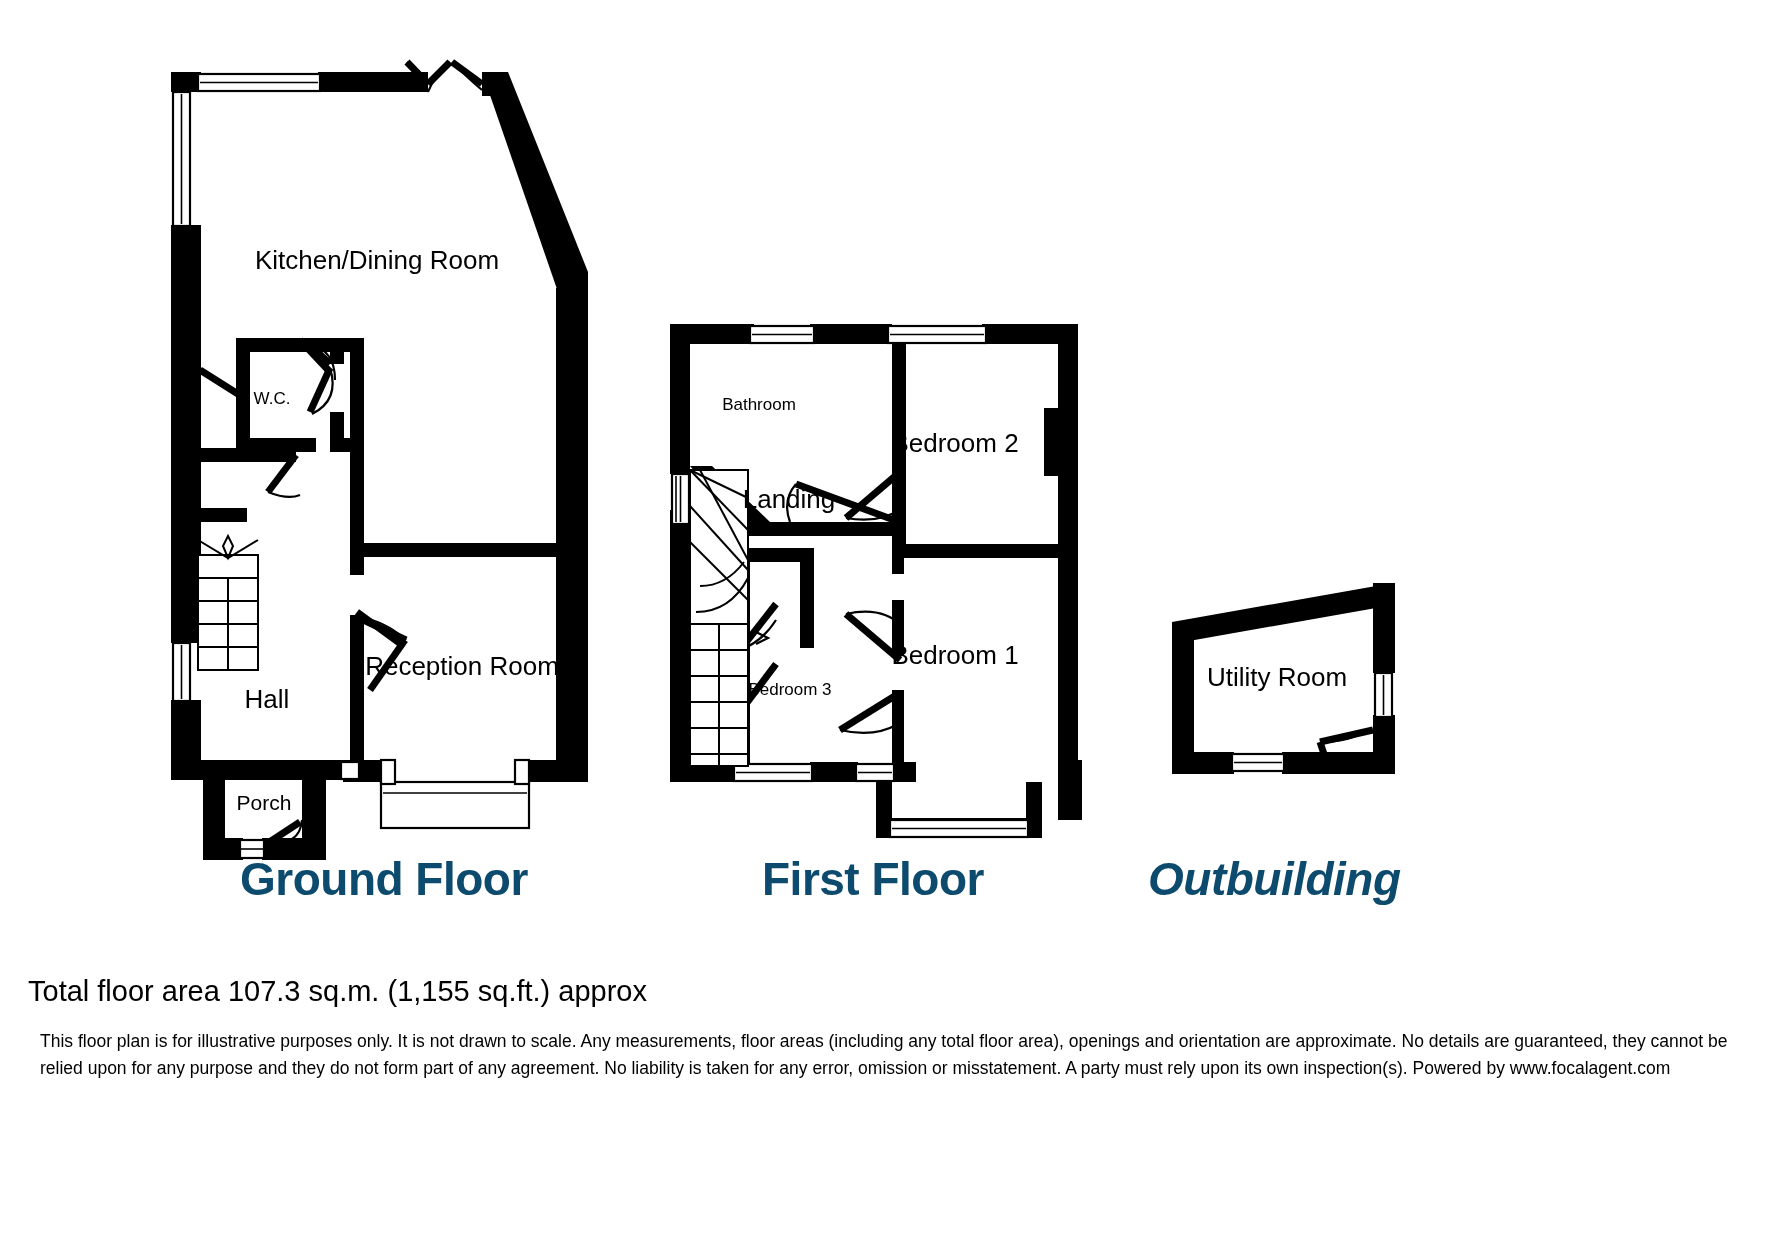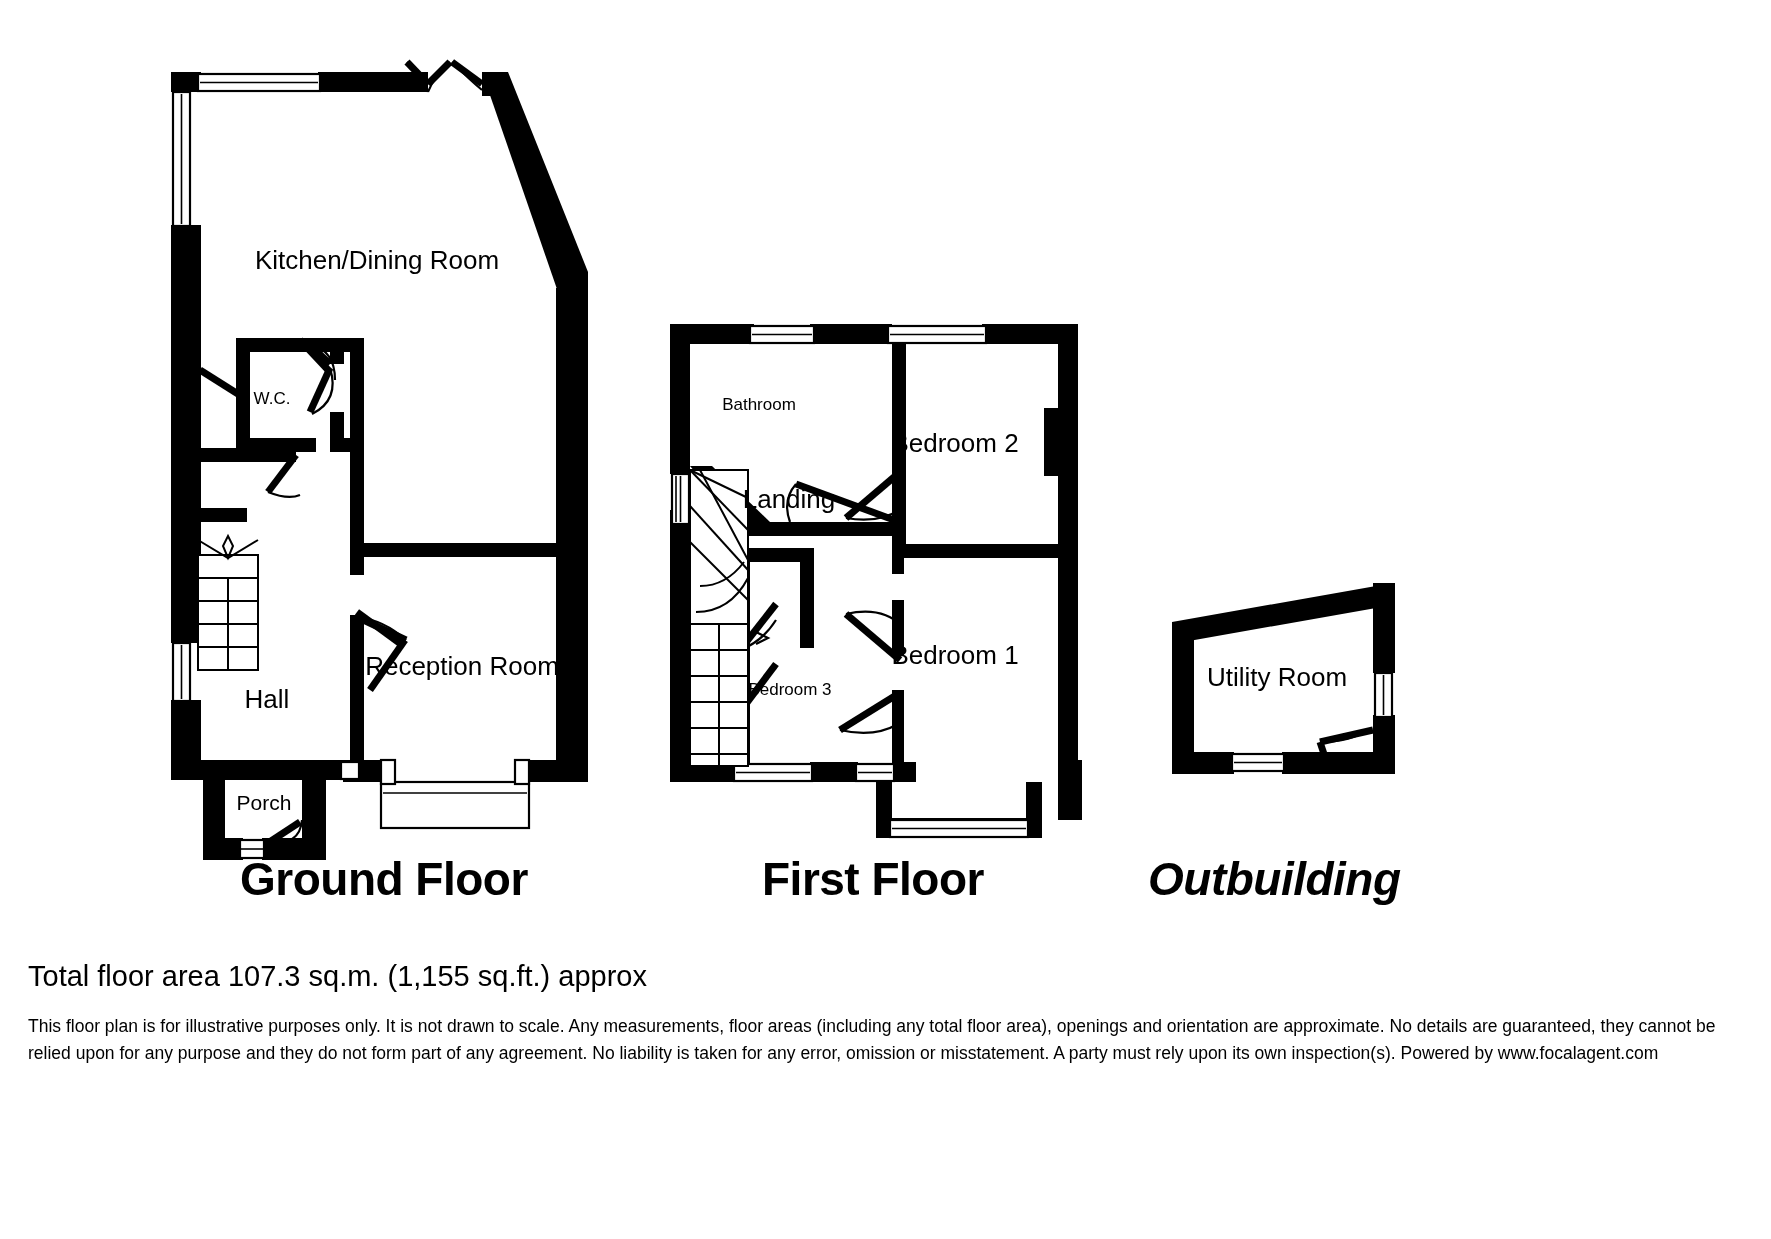--- a/index.html
+++ b/index.html
@@ -39,44 +39,44 @@
   .rl-lg { font-size: 26px; }
   .rl-md { font-size: 21px; }
   .rl-sm { font-size: 17px; }
 
   .floor-title {
     position: absolute;
     font-family: "Liberation Sans", sans-serif;
     font-weight: bold;
     font-size: 46px;
     letter-spacing: -0.5px;
-    color: #000000;
+    color: #0c4a6e;
     white-space: nowrap;
   }
   #title-ground { left: 240px; top: 852px; }
   #title-first  { left: 762px; top: 852px; }
   #title-out    { left: 1148px; top: 852px; font-style: italic; }
 
   #footer {
     position: absolute;
     left: 28px;
     top: 960px;
     width: 1720px;
   }
   #total-area {
     font-size: 29px;
     color: #000000;
-    margin: 0 0 20px 0;
+    margin: 15px 0 20px 0;
     white-space: nowrap;
   }
   #disclaimer {
     font-size: 17.5px;
     line-height: 1.52;
     color: #000000;
-    margin: 0;
+    margin: 12px;
     max-width: 1715px;
   }
 </style>
 </head>
 <body>
 
 <svg id="plan-svg" viewBox="0 0 1771 1239" xmlns="http://www.w3.org/2000/svg">
 
   <g>
 

